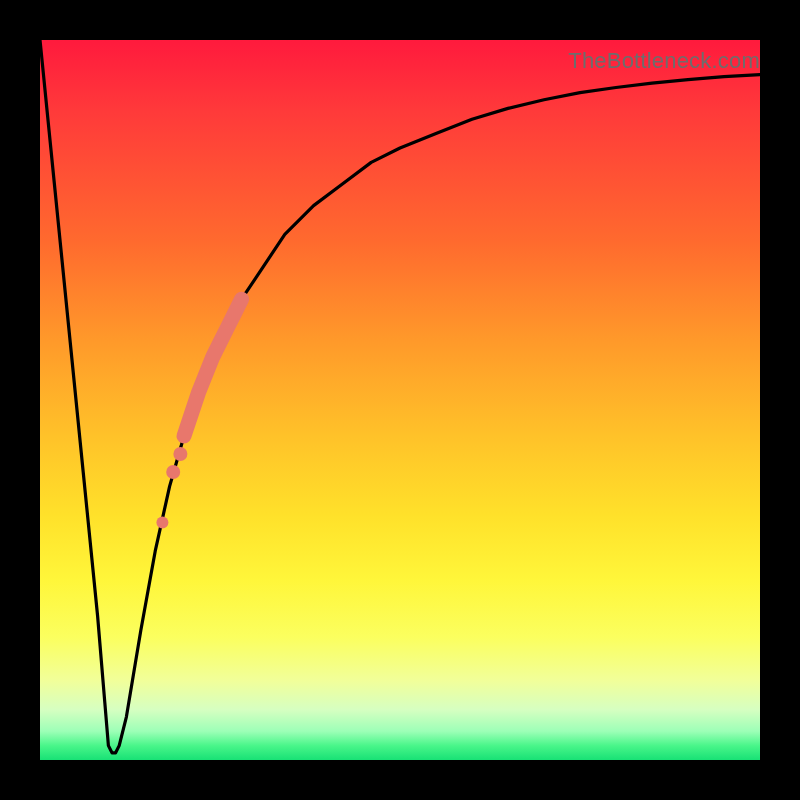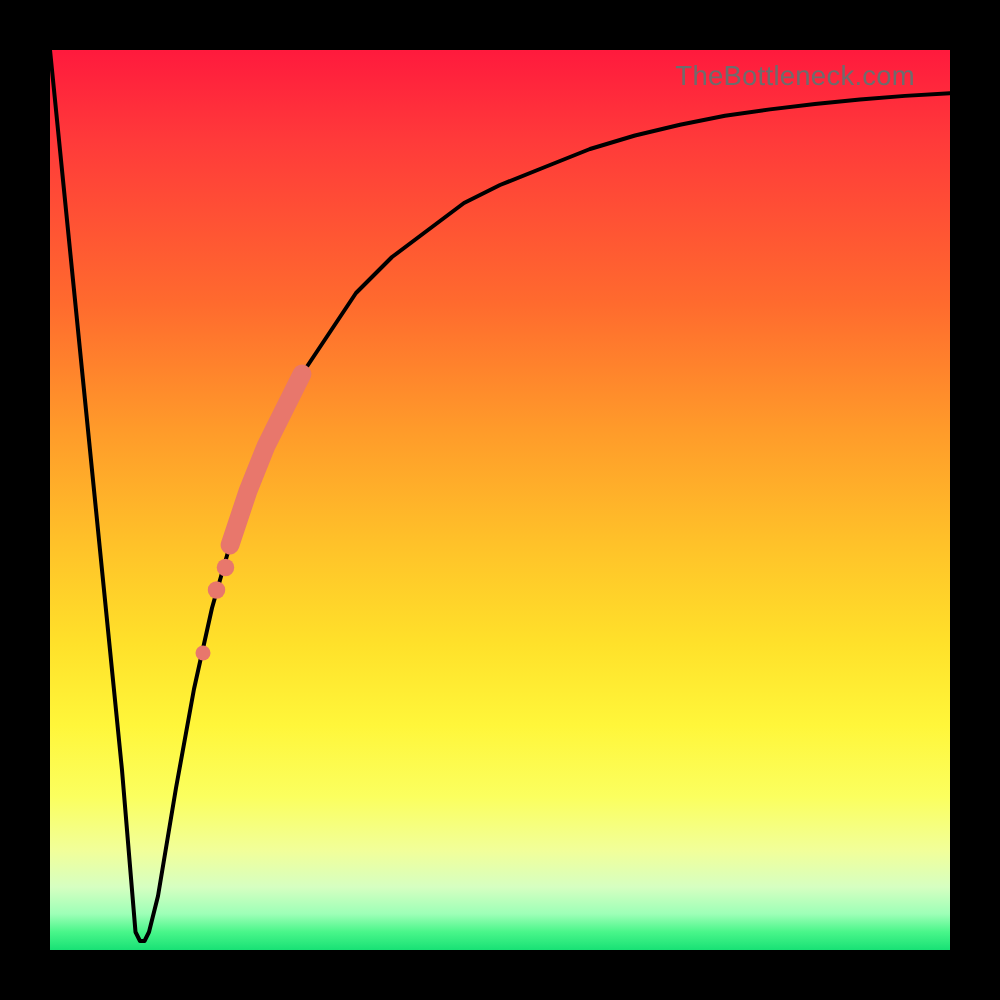--- a/index.html
+++ b/index.html
@@ -43,21 +43,21 @@
   .curve {
     position: absolute;
     left: 0;
     top: 0;
     width: 720px;
     height: 720px;
   }
   .attribution {
     position: absolute;
     top: 8px;
-    right: 28px;
+    right: 0;
     color: #6d6d6d;
     font-size: 22px;
     letter-spacing: 0.2px;
     font-weight: 400;
   }
 </style>
 </head>
 <body>
 
 <div class="frame">

